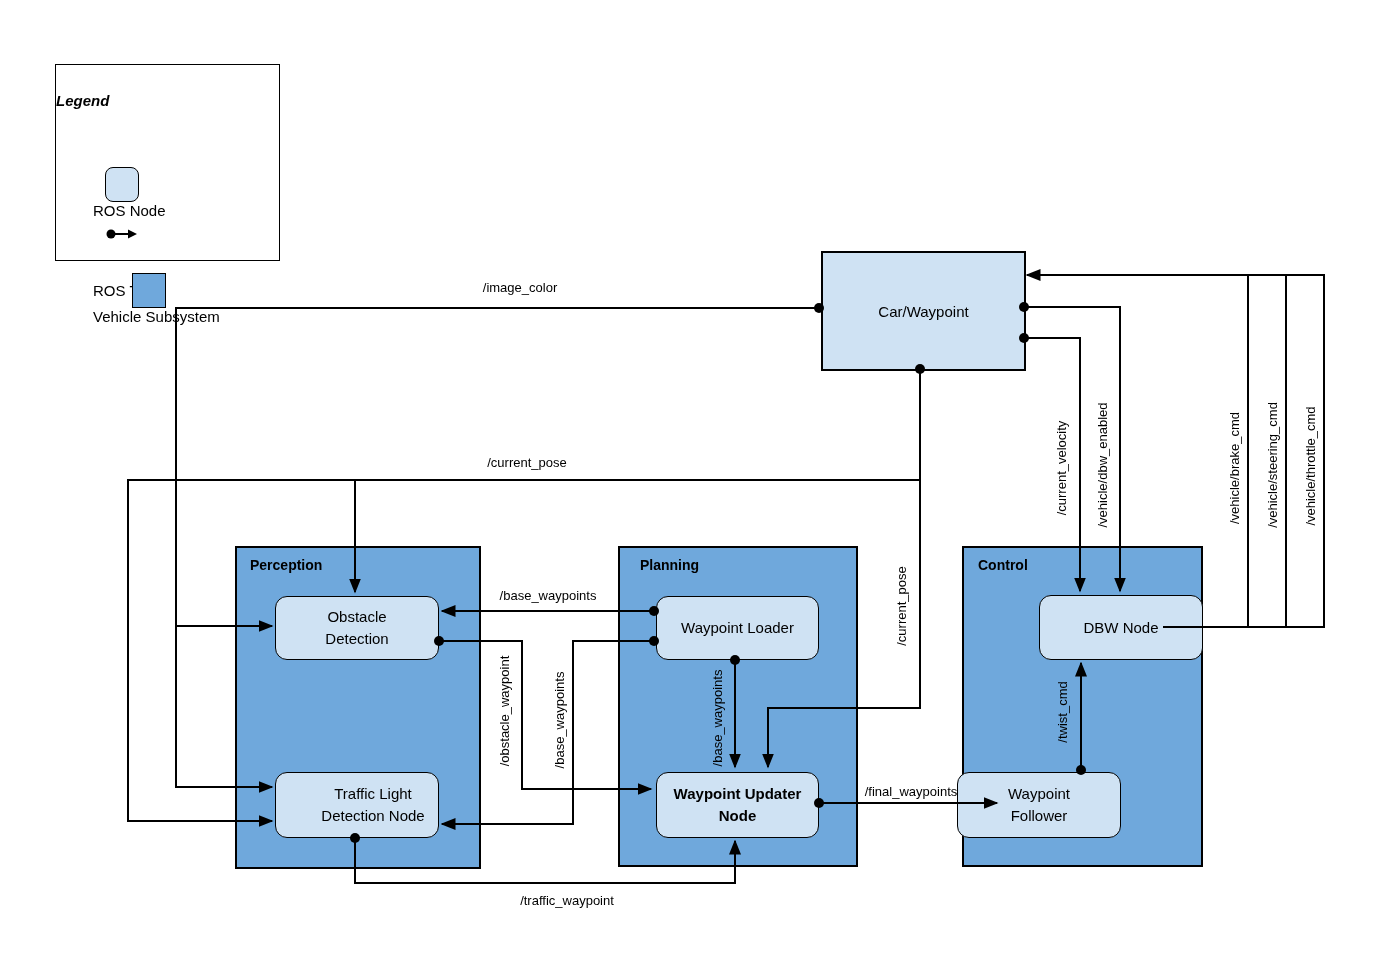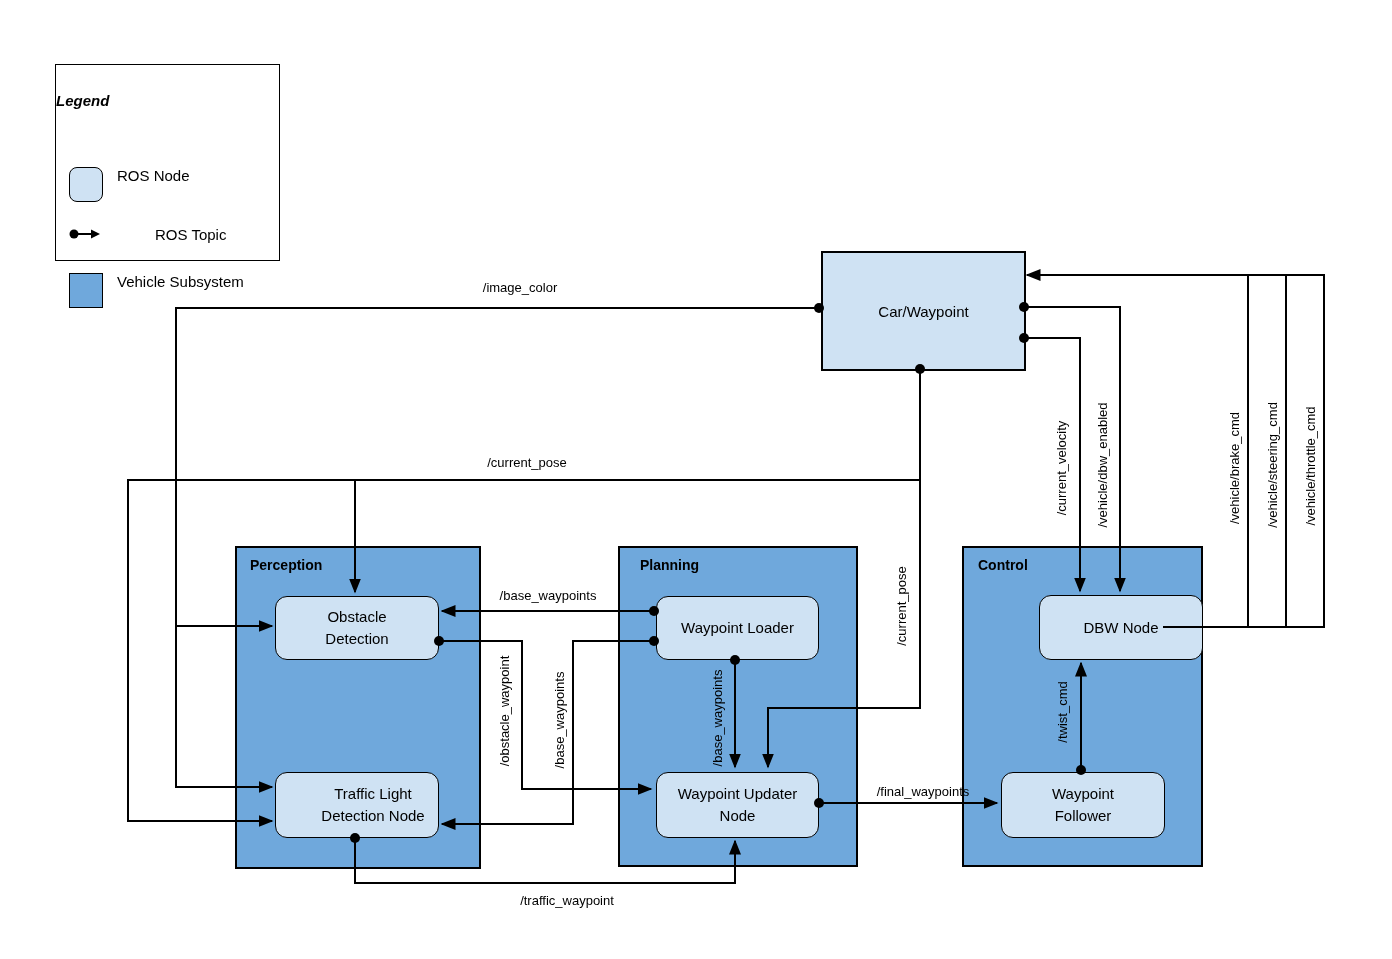--- a/index.html
+++ b/index.html
@@ -27,21 +27,21 @@
     position:absolute;font-size:13px;white-space:nowrap;z-index:3;
     transform:translate(-50%,-50%);
   }
   .tlabel.vert{transform:translate(-50%,-50%) rotate(-90deg);}
   
   .legend{
     position:absolute;left:55px;top:64px;width:223px;height:195px;
     border:1.5px solid #000;background:#fff;z-index:3;
   }
   .legend-title{position:absolute;left:0;top:11px;font-size:15px;font-weight:bold;font-style:italic;margin-top:16px;}
-  .legend-row{position:absolute;left:13px;display:flex;align-items:flex-start;}
+  .legend-row{position:absolute;left:23px;display:flex;align-items:center;flex-direction:column;}
   .legend-row .swatch{width:32px;height:33px;border:1.5px solid #000;flex:0 0 auto;}
   .legend-row .swatch.ros-node{background:#cfe2f3;border-radius:8px;}
   .legend-row .swatch.vehicle{background:#6fa8dc;}
   .legend-row .label{margin-left:14px;font-size:15px;white-space:nowrap;}
   .legend-row.r1{top:102px;}
   .legend-row.r2{top:161px;gap:40px;}
   .legend-row.r3{top:208px;}
   .legend-row .glyph{width:32px;height:16px;flex:0 0 auto;}
 </style>
 </head>
@@ -68,28 +68,28 @@
 
   <div class="node wide" style="left:275px;top:772px;width:162px;height:64px;justify-content:flex-end;">
     <div class="inner" style="width:130px;">Traffic Light Detection Node</div>
   </div>
 
   <div class="node" style="left:656px;top:596px;width:161px;height:62px;">
     <div class="inner">Waypoint Loader</div>
   </div>
 
   <div class="node" style="left:656px;top:772px;width:161px;height:64px;">
-    <div class="inner" style="width:130px;">Waypoint Updater Node</div>
+    <div class="inner" style="width:130px;font-weight:bold;">Waypoint Updater Node</div>
   </div>
 
   <div class="node" style="left:1001px;top:595px;width:162px;height:63px;margin-left:38px;">
     <div class="inner" style="width:150px;">DBW Node</div>
   </div>
 
-  <div class="node" style="left:1001px;top:772px;width:162px;height:64px;">
+  <div class="node" style="left:957px;top:772px;width:162px;height:64px;">
     <div class="inner">Waypoint Follower</div>
   </div>
 
   <svg class="wires" width="1392" height="959" viewBox="0 0 1392 959">
     <defs>
       <marker id="arr" viewBox="0 0 10 8" refX="9" refY="4" markerWidth="7.5" markerHeight="6" orient="auto-start-reverse">
         <path d="M0 0 L10 4 L0 8 Z" fill="#000"></path>
       </marker>
     </defs>
     <g stroke="#000" stroke-width="2" fill="none">
@@ -159,21 +159,21 @@
       <circle cx="355" cy="838" r="5"></circle>
       <circle cx="819" cy="803" r="5"></circle>
       <circle cx="1081" cy="770" r="5"></circle>
     </g>
   </svg>
 
   <div class="tlabel" style="left:520px;top:287px;">/image_color</div>
   <div class="tlabel" style="left:527px;top:462px;">/current_pose</div>
   <div class="tlabel" style="left:548px;top:595px;">/base_waypoints</div>
   <div class="tlabel" style="left:567px;top:900px;">/traffic_waypoint</div>
-  <div class="tlabel" style="left:911px;top:791px;margin-left:12px;">/final_waypoints</div>
+  <div class="tlabel" style="left:911px;top:791px;">/final_waypoints</div>
 
   <div class="tlabel vert" style="left:504px;top:711px;">/obstacle_waypoint</div>
   <div class="tlabel vert" style="left:559px;top:720px;">/base_waypoints</div>
   <div class="tlabel vert" style="left:717px;top:718px;">/base_waypoints</div>
   <div class="tlabel vert" style="left:901px;top:606px;">/current_pose</div>
   <div class="tlabel vert" style="left:1062px;top:712px;">/twist_cmd</div>
   <div class="tlabel vert" style="left:1061px;top:468px;">/current_velocity</div>
   <div class="tlabel vert" style="left:1102px;top:465px;">/vehicle/dbw_enabled</div>
   <div class="tlabel vert" style="left:1234px;top:468px;">/vehicle/brake_cmd</div>
   <div class="tlabel vert" style="left:1272px;top:465px;">/vehicle/steering_cmd</div>

